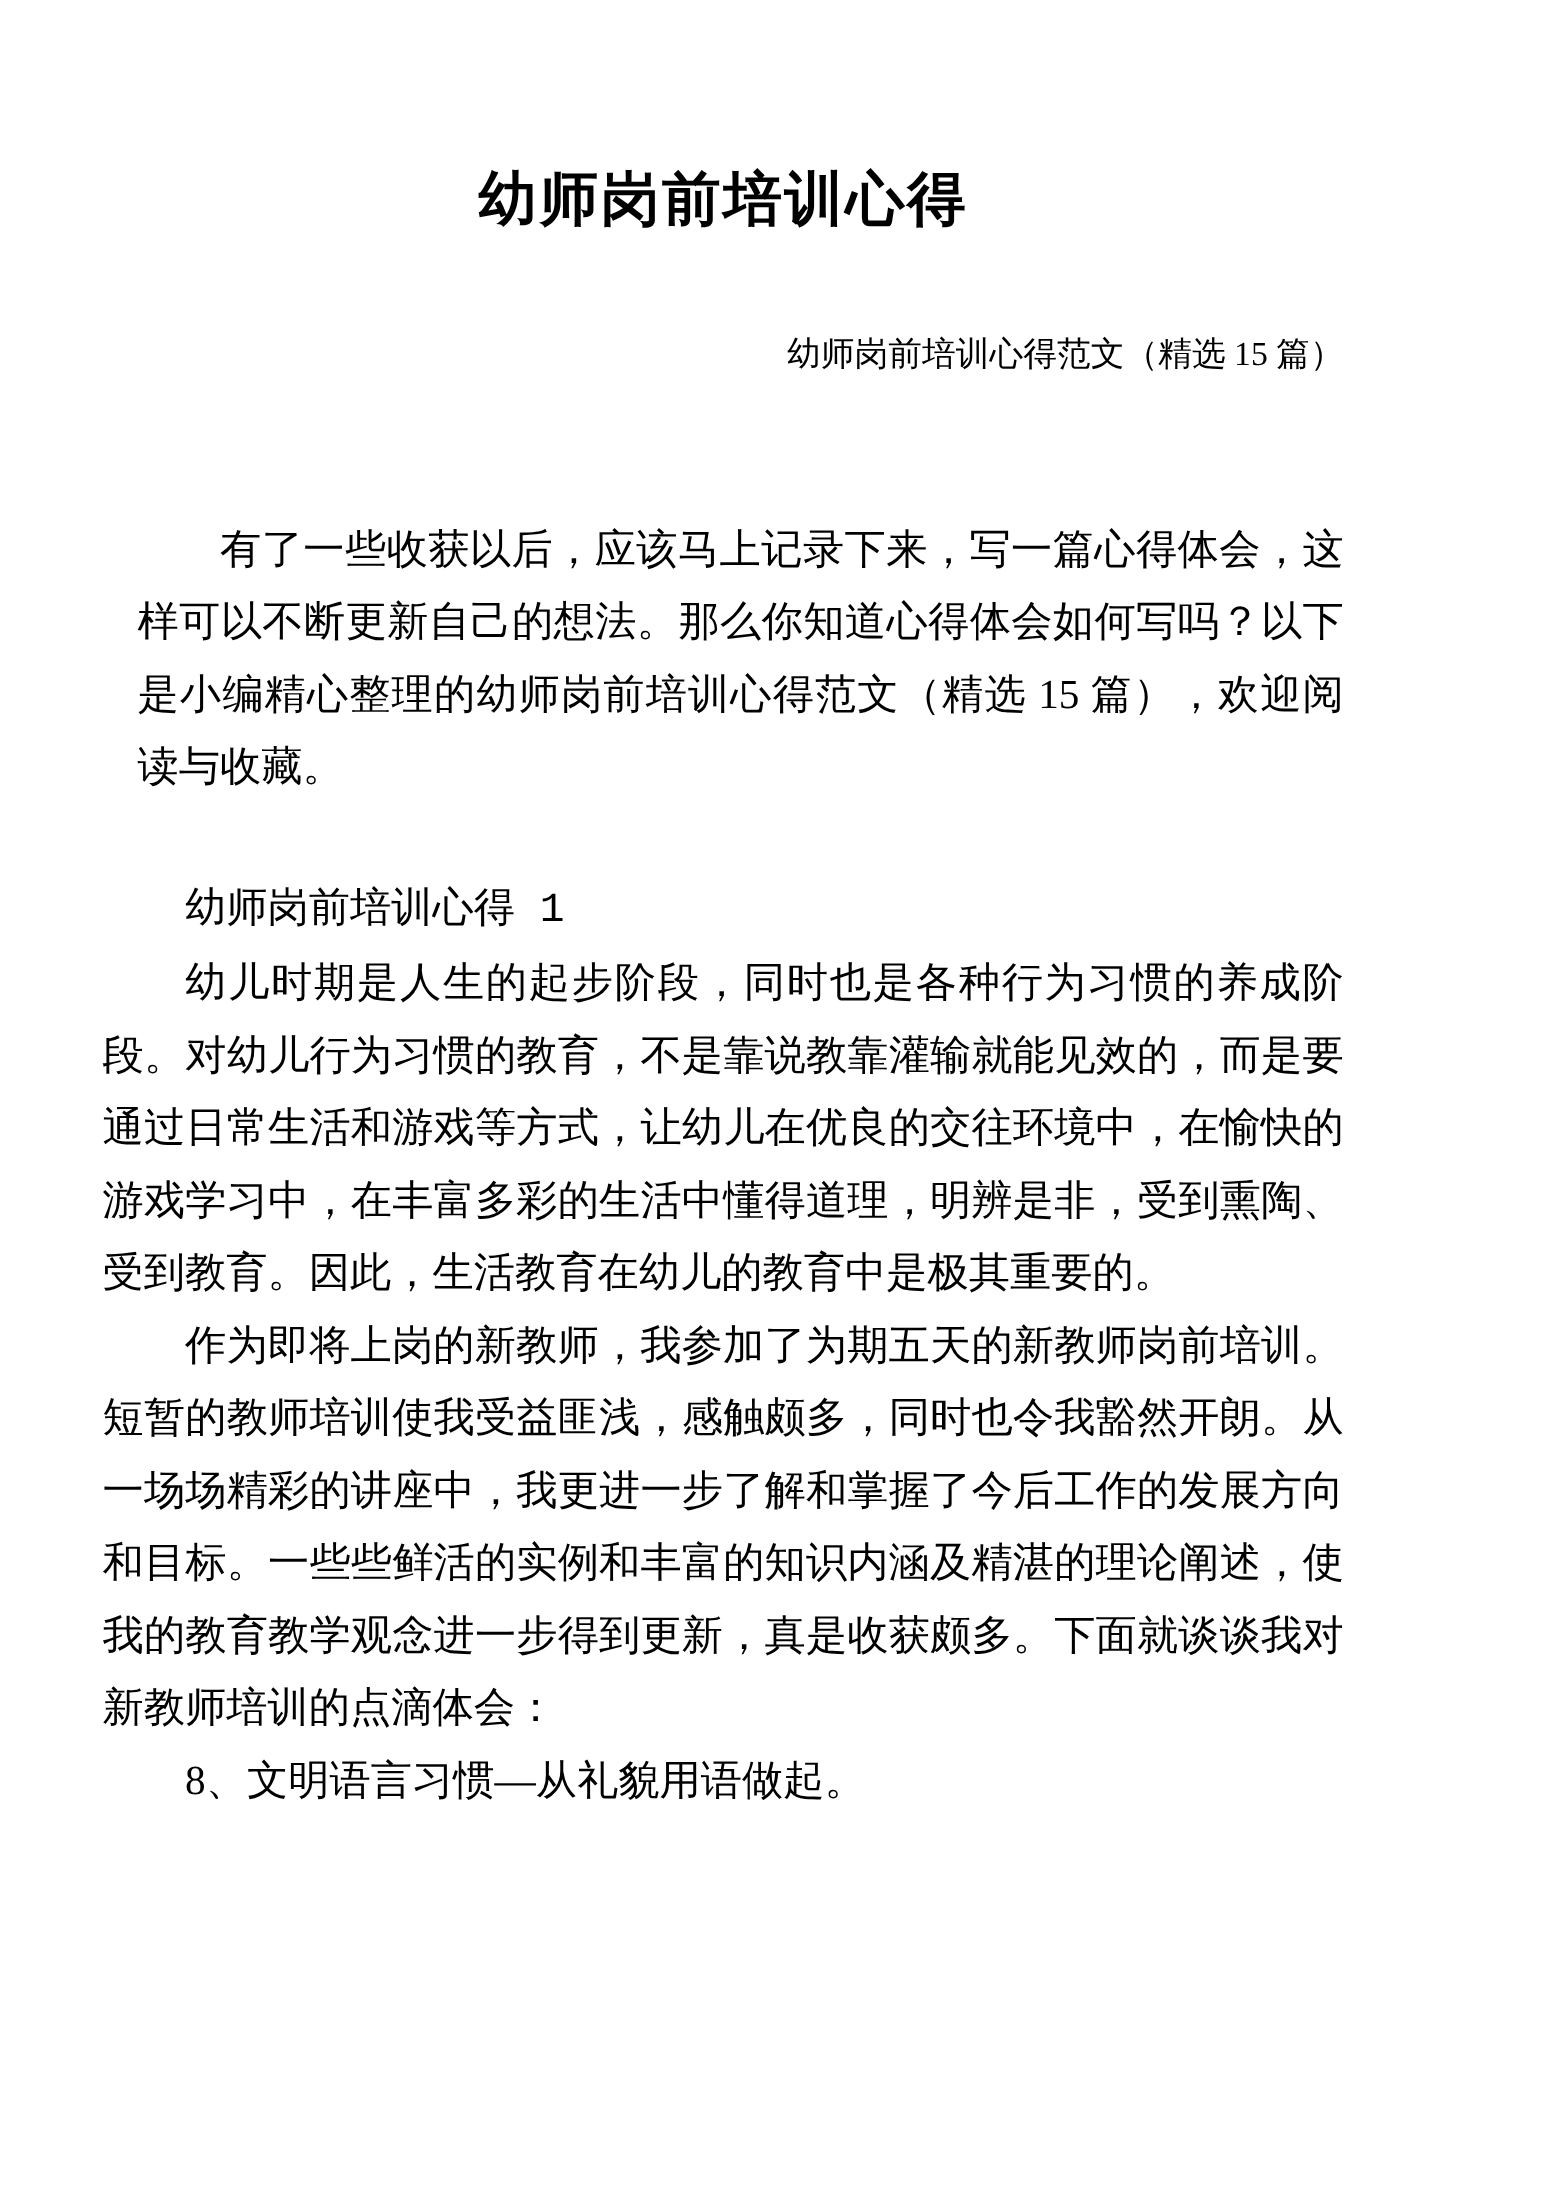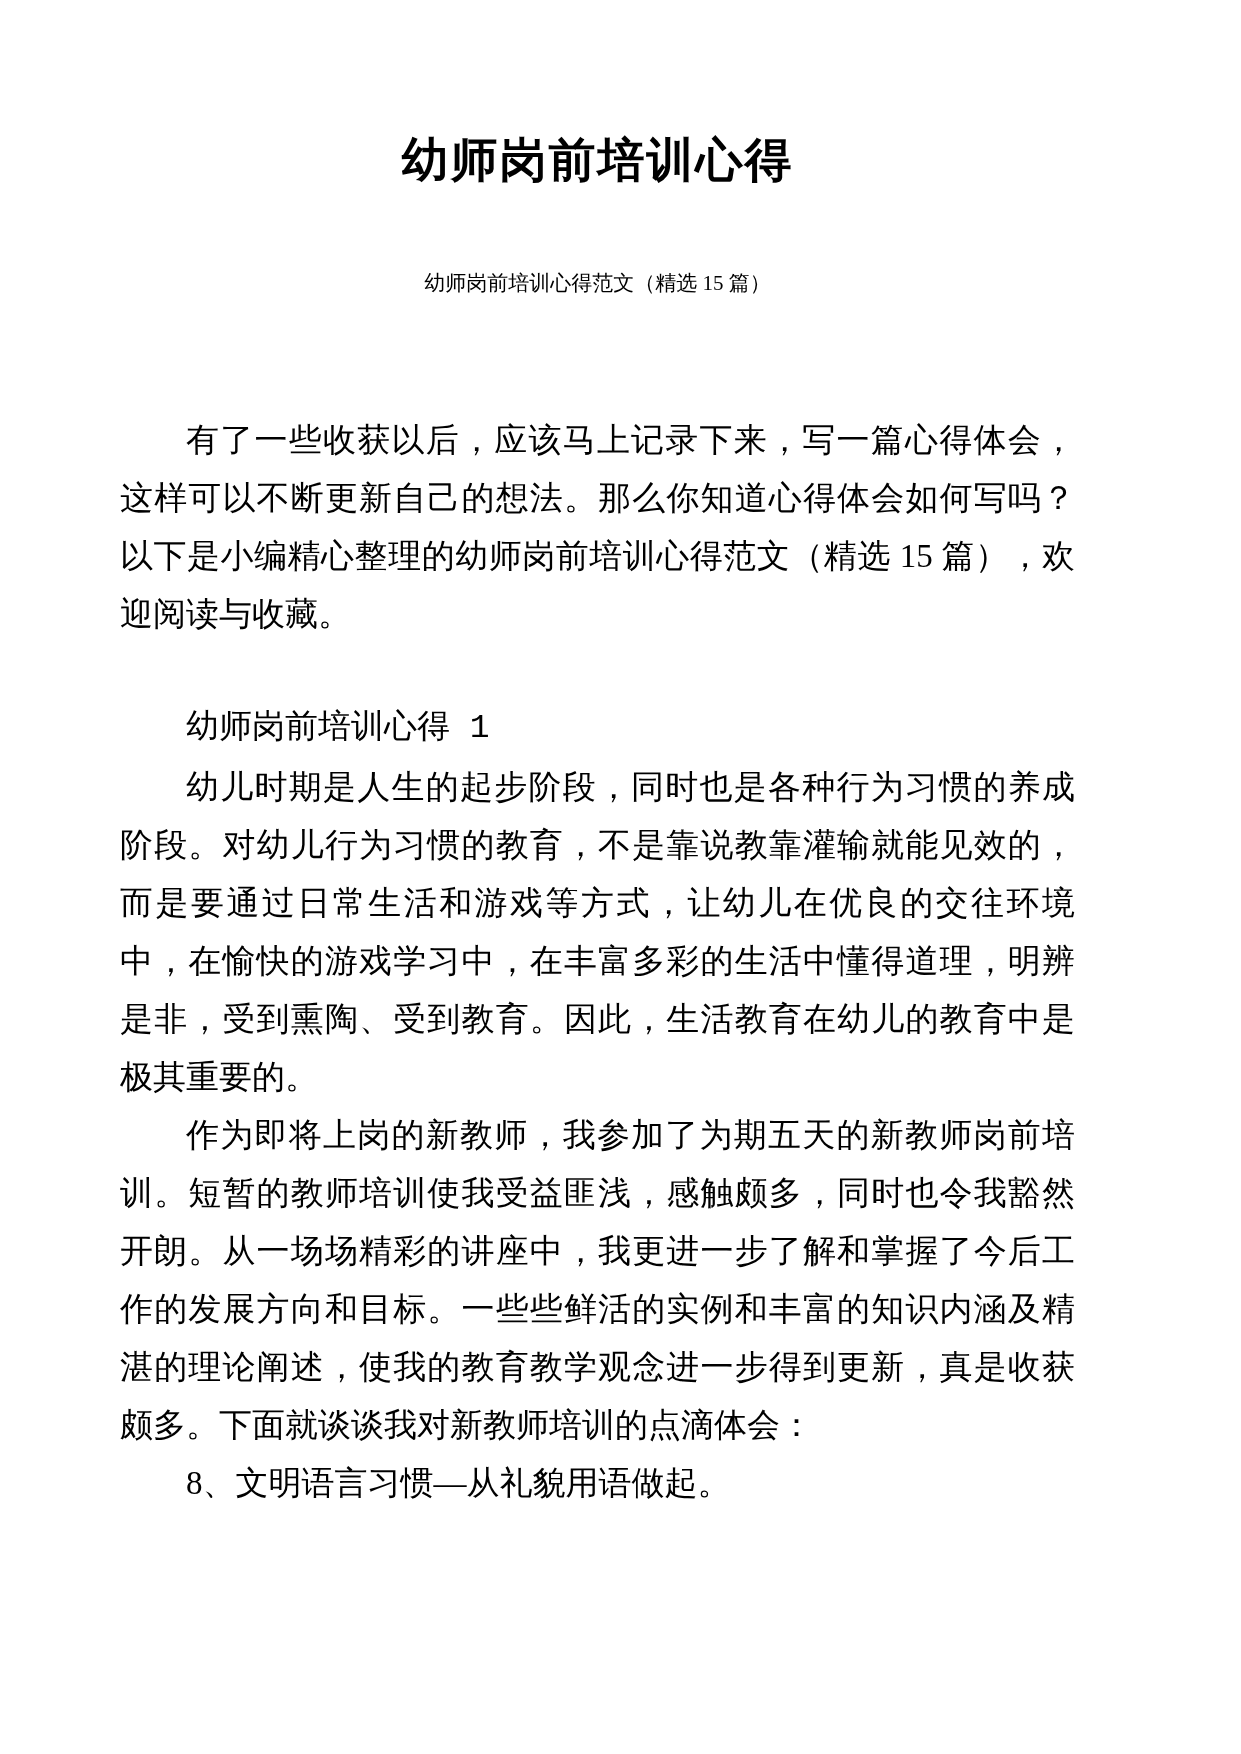--- a/index.html
+++ b/index.html
@@ -9,47 +9,47 @@
   }
   .page {
     position: relative;
     width: 1241px;
     height: 1754px;
     background: #ffffff;
     color: #000000;
     font-family: "Liberation Serif", "DejaVu Serif", serif;
     overflow: hidden;
     box-sizing: border-box;
-    padding: 0 166px 0 120px;
+    padding: 0 166px 0 82px;
   }
   .doc-title {
     margin: 0;
     padding-top: 128px;
     font-size: 47px;
     line-height: 64px;
     font-weight: bold;
     text-align: center;
     letter-spacing: 2px;
   }
   .doc-subtitle {
     margin: 68px 0 0 0;
-    font-size: 21px;
+    font-size: 27px;
     line-height: 46px;
-    text-align: center;
+    text-align: right;
   }
   .para {
     margin: 0;
     font-size: 33px;
     line-height: 58px;
     text-align: justify;
     text-justify: inter-character;
     text-indent: 66px;
     word-break: break-all;
   }
-  .sp-before-lg { margin-top: 105px; }
+  .sp-before-lg { margin-top: 105px; margin-left: 28px; }
   .sp-before    { margin-top: 57px; font-family: Liberation Mono, monospace; }
 </style>
 </head>
 <body>
 
 <div class="page">
   <h1 class="doc-title">幼师岗前培训心得</h1>
 
   <p class="doc-subtitle">幼师岗前培训心得范文（精选 15 篇）</p>
 

